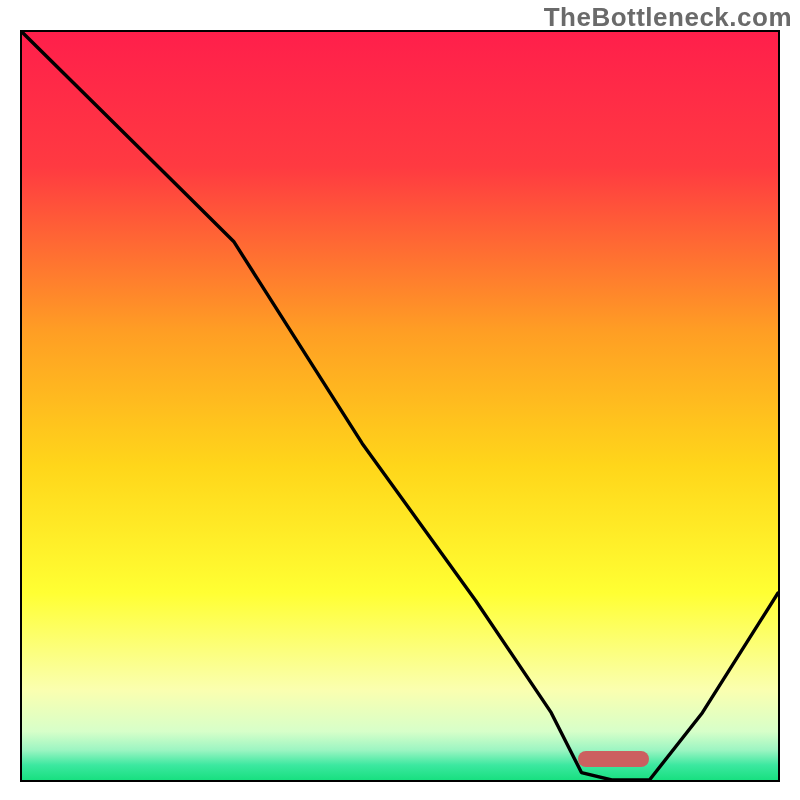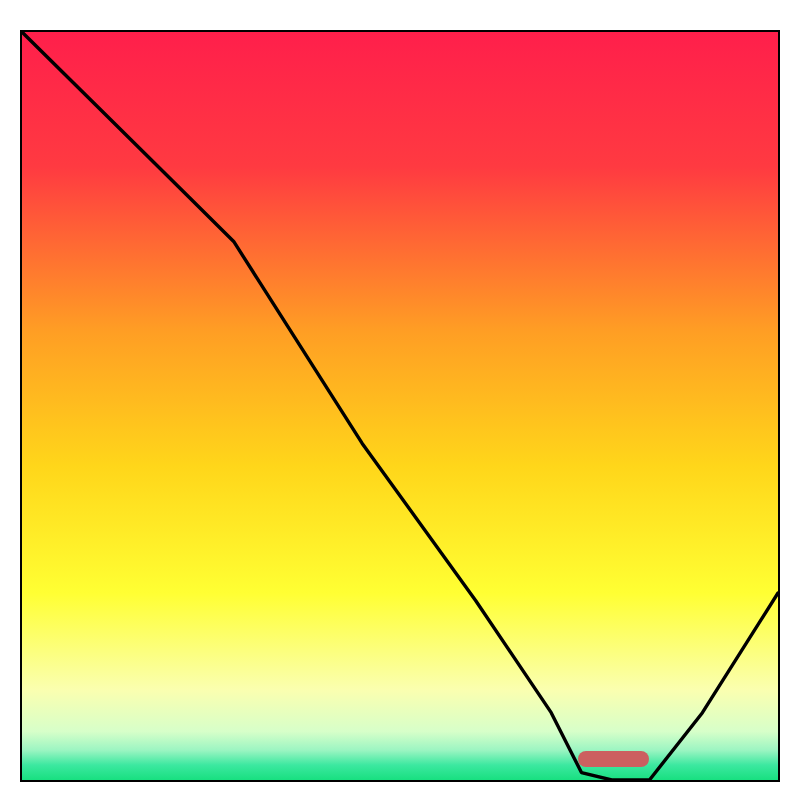--- a/index.html
+++ b/index.html
@@ -57,20 +57,21 @@
     height: 16px;
     border-radius: 8px;
     z-index: 6;
   }
 </style>
 </head>
 <body>
 
 <div class="chart-container">
 
+  <div class="watermark">TheBottleneck.com</div>
 
   <div class="plot-area">
 
     <div class="gradient-bg" id="gradient-bg" style="background: linear-gradient(rgb(255, 31, 75) 0%, rgb(255, 58, 65) 18%, rgb(255, 158, 36) 40%, rgb(255, 214, 26) 58%, rgb(255, 255, 51) 75%, rgb(250, 255, 176) 88%, rgb(215, 255, 201) 93.5%, rgb(156, 245, 194) 96%, rgb(60, 232, 160) 98%, rgb(24, 224, 128) 100%);"></div>
 
     <svg class="curve-layer" viewBox="0 0 100 100" preserveAspectRatio="none">
       <path id="curve-path" fill="none" stroke="#000" stroke-width="0.45" stroke-linejoin="round" stroke-linecap="round" d="M 0 0 L 10 10 L 22 22 L 28 28 L 45 55 L 60 76 L 70 91 L 74 99 L 78 100 L 83 100 L 90 91 L 100 75"></path>
     </svg>
 
     <div class="marker" id="marker" style="left: 73.5%; width: 9.5%; bottom: 1.8%; background: rgb(204, 96, 96);"></div>

